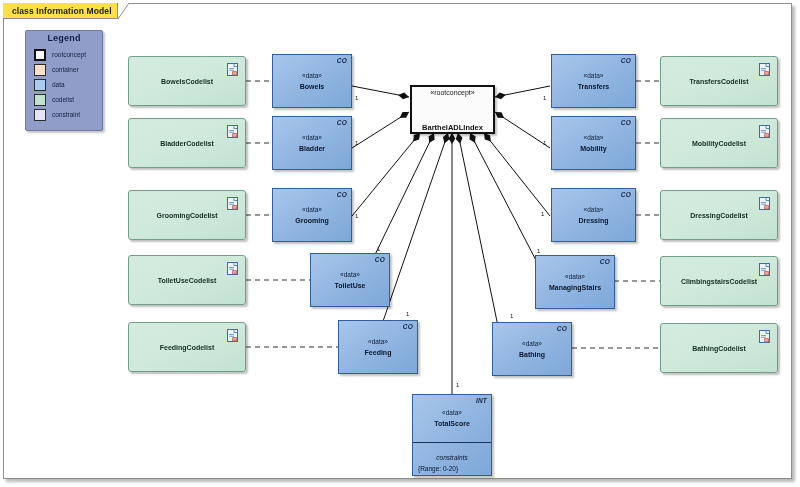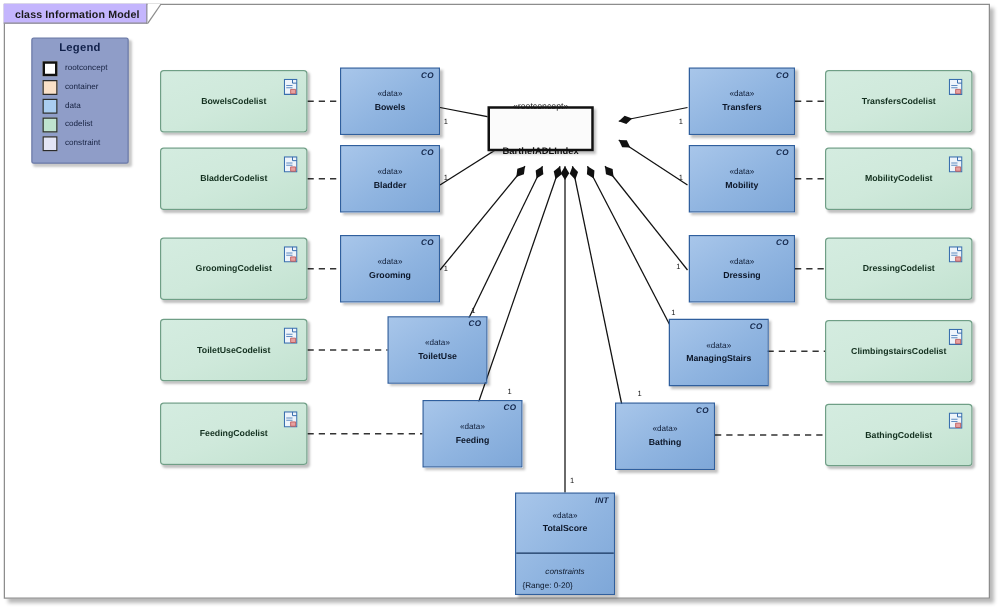--- a/index.html
+++ b/index.html
@@ -40,21 +40,21 @@
     left: 3px;
     top: 3px;
     height: 16px;
     box-sizing: border-box;
     display: flex;
     align-items: center;
     z-index: 40;
   }
   .frame-tab-body {
     height: 16px;
-    background: #c4b5fd;
+    background: #fde047;
     border-right: none;
     border: 1px solid #8d8d8d;
     border-left: none;
     border-top: none;
     padding: 0 5px 0 9px;
     display: flex;
     align-items: center;
     box-sizing: border-box;
   }
   .frame-tab-label {
@@ -330,21 +330,21 @@
     <div class="legend-row">
       <span class="legend-swatch" style="background:#bfe3cf"></span>
       <span class="legend-label">codelist</span>
     </div>
     <div class="legend-row">
       <span class="legend-swatch" style="background:#e3e5f5"></span>
       <span class="legend-label">constraint</span>
     </div>
   </div>
 
-  <div class="node root" style="left:390px; top:85px; width:85px; height:36px;gap:24px;">
+  <div class="node root" style="left:410px; top:85px; width:85px; height:49px;gap:24px;">
     <span class="stereotype">«rootconcept»</span>
     <span class="name">BarthelADLIndex</span>
   </div>
 
   <div class="node data" style="left:272px; top:54px; width:80px; height:54px;">
     <span class="corner-tag">CO</span>
     <span class="stereotype">«data»</span>
     <span class="name">Bowels</span>
   </div>
   <span class="mult" style="left:355px; top:95px;">1</span>

